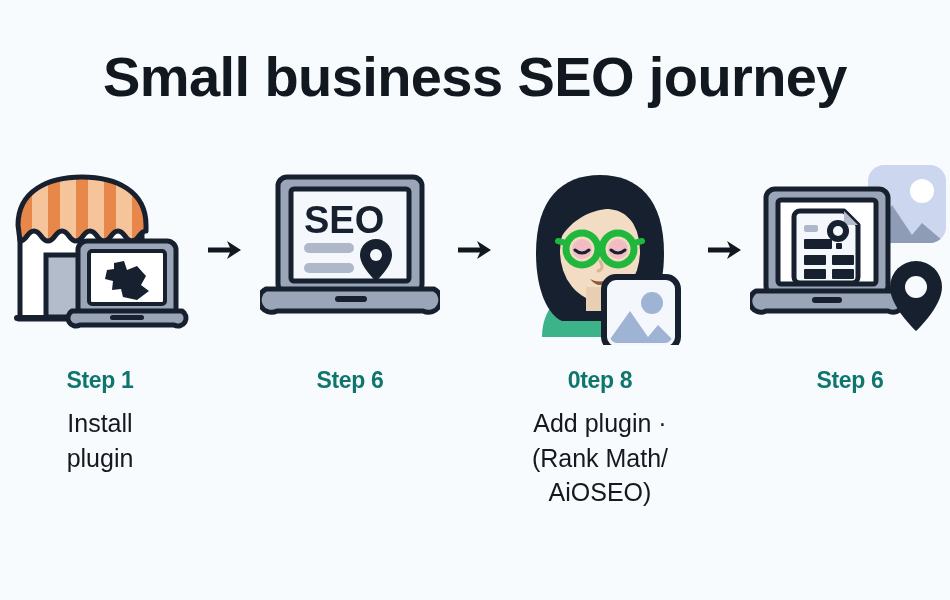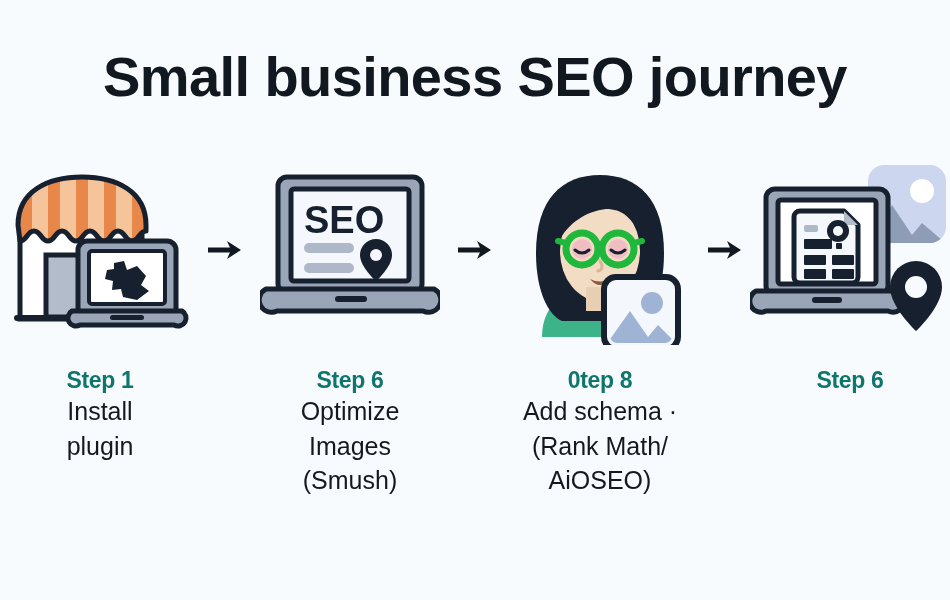--- a/index.html
+++ b/index.html
@@ -58,21 +58,21 @@
   .step-heading {
     margin-top: 22px;
     font-size: 23px;
     font-weight: bold;
     letter-spacing: -0.3px;
     color: #0f766e;
     white-space: nowrap;
   }
 
   .step-desc {
-    margin-top: 0;
+    margin-top: 12px;
     font-size: 25px;
     line-height: 1.38;
     text-align: center;
     color: #15191f;
     white-space: pre-line;
   }
 
   
   .arrow-cell {
     width: 50px;
@@ -176,23 +176,20 @@
           <rect x="44" y="70" width="50" height="10" rx="5" fill="#aeb8c8"></rect>
           <rect x="44" y="90" width="50" height="10" rx="5" fill="#aeb8c8"></rect>
           <g>
             <path d="M116 66 a16 16 0 0 1 16 16 c0 12 -16 26 -16 26 s-16 -14 -16 -26 a16 16 0 0 1 16 -16 z" fill="#16202e"></path>
             <circle cx="116" cy="82" r="6" fill="#f4f7fb"></circle>
           </g>
         </svg>
       </div>
     </div>
     <div class="step-heading">Step 6</div>
-    <div class="step-desc">Optimize
-Images
-(Smush)</div>
   </div>
 
   <div class="arrow-cell">
     <svg width="36" height="22" viewBox="0 0 36 22">
       <path d="M1 11 H24" stroke="#111820" stroke-width="5"></path>
       <path d="M20 2 L34 11 L20 20 L24 11 Z" fill="#111820"></path>
     </svg>
   </div>
 
   <div class="step-col">
@@ -234,21 +231,21 @@
               </clipPath>
             <g clip-path="url(#cardClip)">
               <circle cx="146" cy="138" r="11" fill="#9fb4d4"></circle>
               <path d="M100 180 L124 146 L142 172 L152 160 L172 180 Z" fill="#9fb4d4"></path>
             </g>
           </g>
         </svg>
       </div>
     </div>
     <div class="step-heading">0tep 8</div>
-    <div class="step-desc">Add schema ·
+    <div class="step-desc">Add plugin ·
 (Rank Math/
 AiOSEO)</div>
   </div>
 
   <div class="arrow-cell">
     <svg width="36" height="22" viewBox="0 0 36 22">
       <path d="M1 11 H24" stroke="#111820" stroke-width="5"></path>
       <path d="M20 2 L34 11 L20 20 L24 11 Z" fill="#111820"></path>
     </svg>
   </div>

